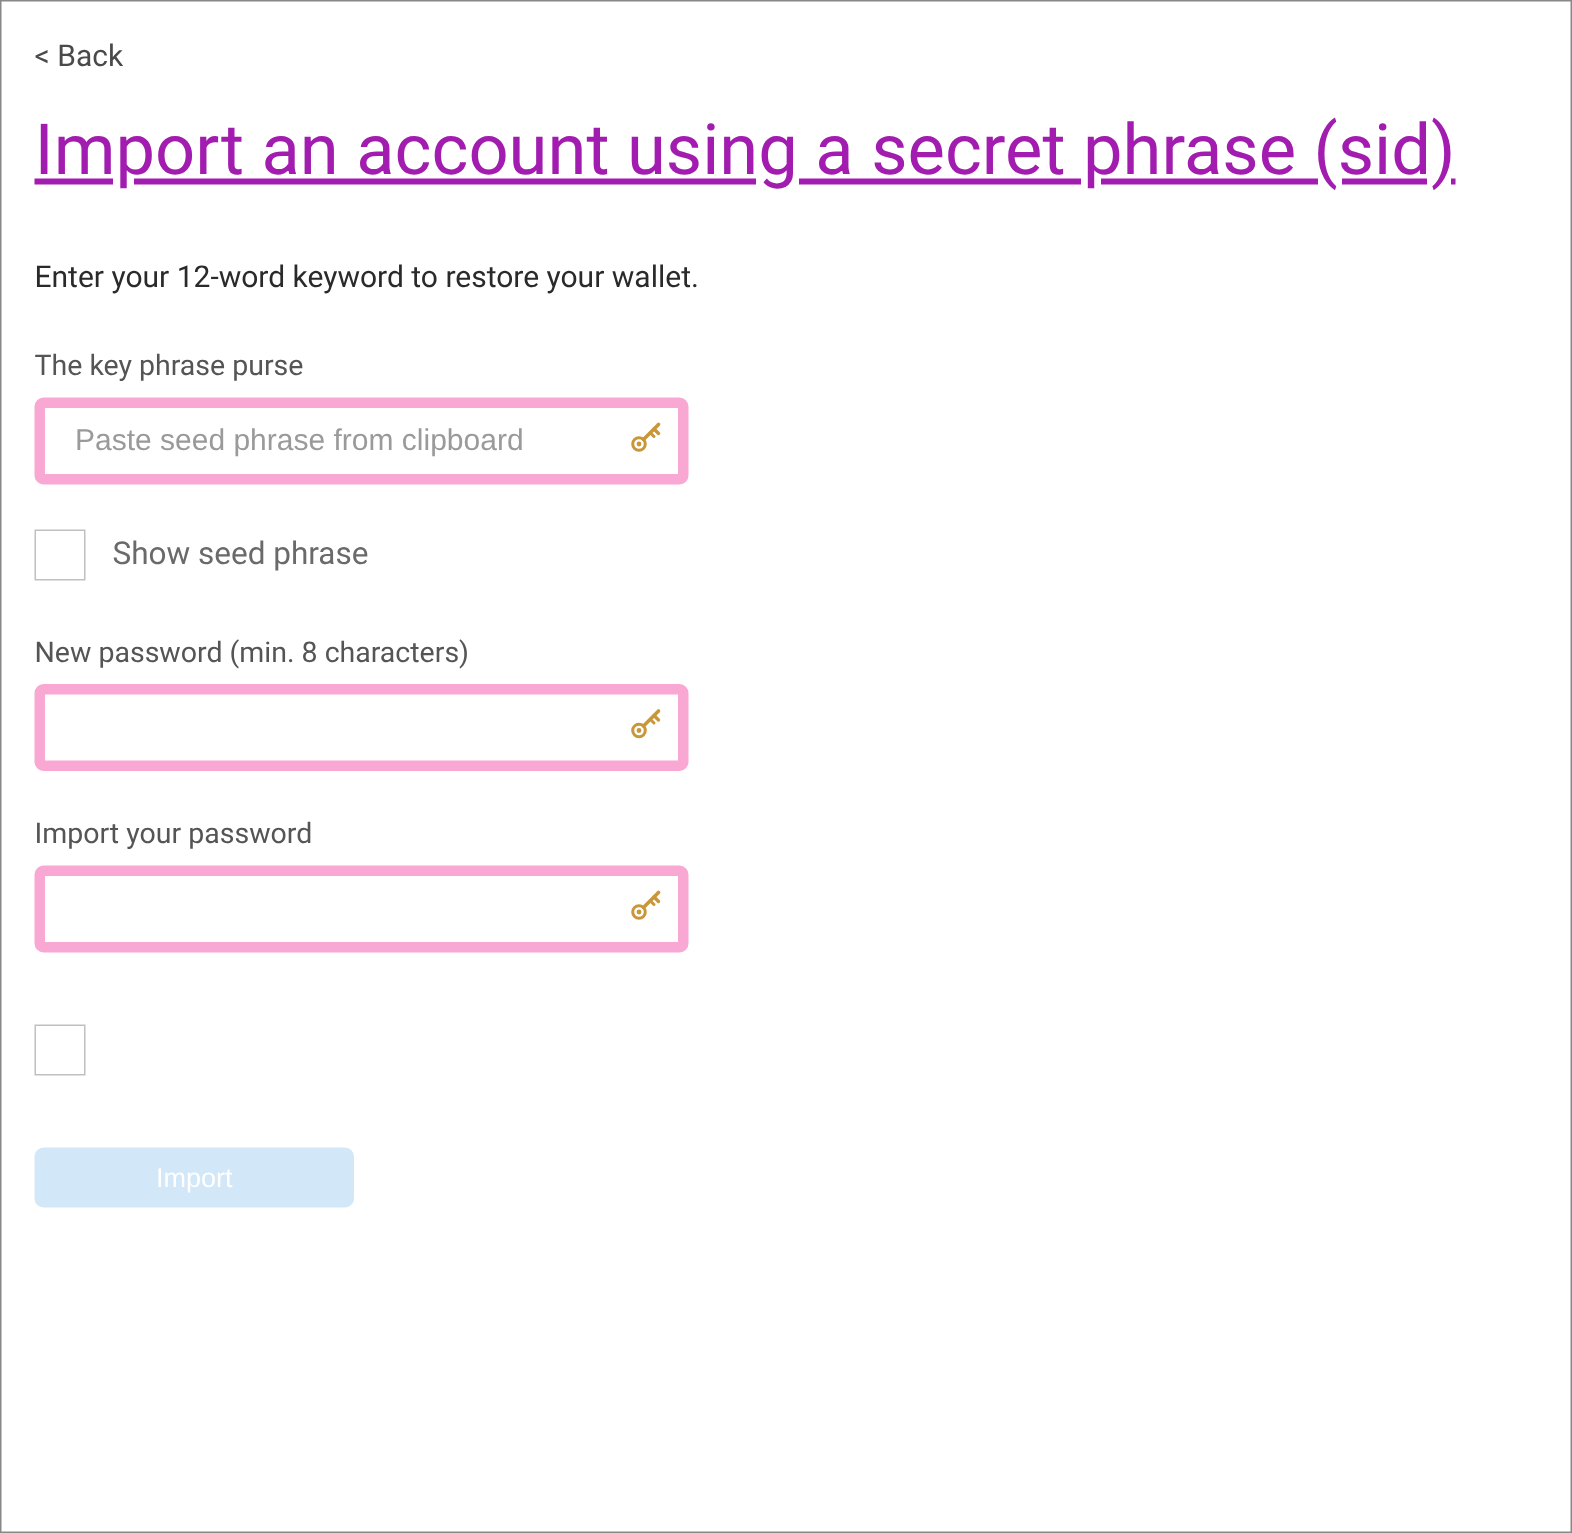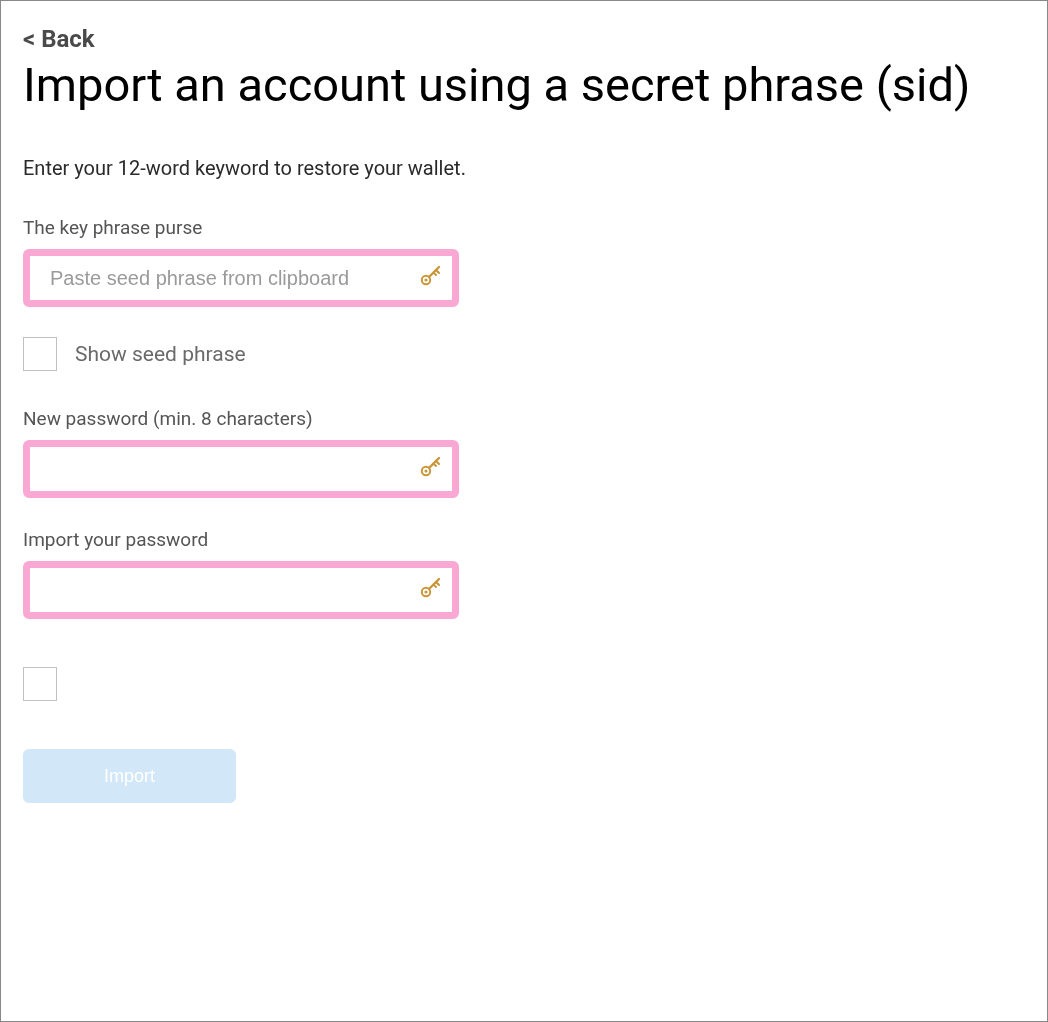--- a/index.html
+++ b/index.html
@@ -32,32 +32,33 @@
     justify-content: center;
   }
   .brand {
     font-family: "Courier New", monospace;
     font-size: 22px;
     letter-spacing: 6px;
     font-weight: 600;
     color: #222;
   }
   .back-link {
-    font-size: 24px;
+    font-size: 20px;
     color: #4a4a4a;
     cursor: pointer;
+    margin-bottom: 20px;
     user-select: none;
-    font-weight: bold;
   }
   h1.title {
     font-size: 47px;
     font-weight: 400;
-    color: #000000;
+    color: #a21caf;
     margin: 0 0 40px 0;
     line-height: 1.35;
+    text-decoration: underline;
   }
   .subtitle {
     font-size: 20px;
     color: #2a2a2a;
     margin-bottom: 36px;
   }
   .field-label {
     font-size: 19px;
     color: #555;
     margin-bottom: 10px;
@@ -102,21 +103,21 @@
   .checkbox-label {
     font-size: 21px;
     color: #6a6a6a;
   }
   .checkbox-label .link {
     color: #0b78d0;
     cursor: pointer;
   }
   .import-btn {
     width: 213px;
-    height: 54px;
+    height: 40px;
     border: none;
     border-radius: 6px;
     background: #d2e7f7;
     color: #fff;
     font-size: 18px;
     font-weight: 500;
     cursor: pointer;
   }
   .section-gap { margin-top: 10px; }
 </style>

